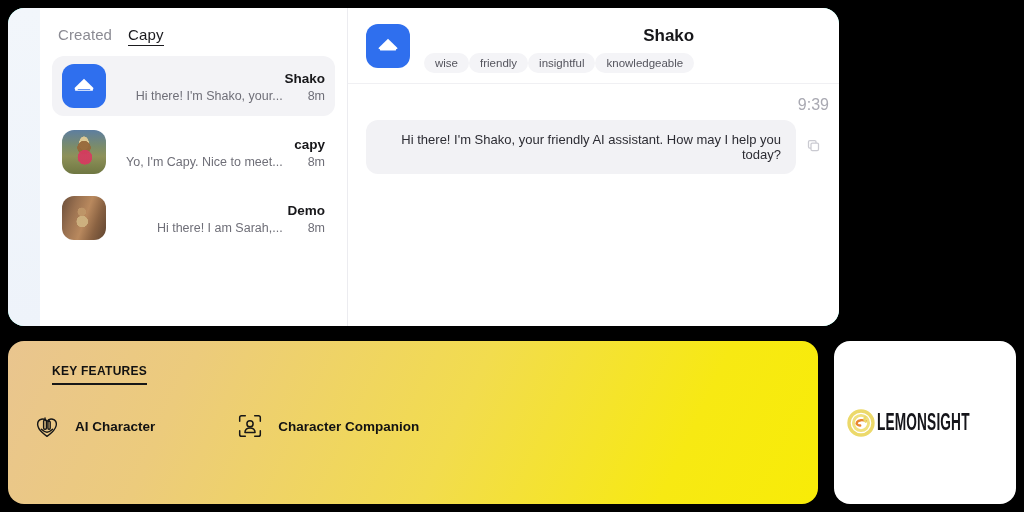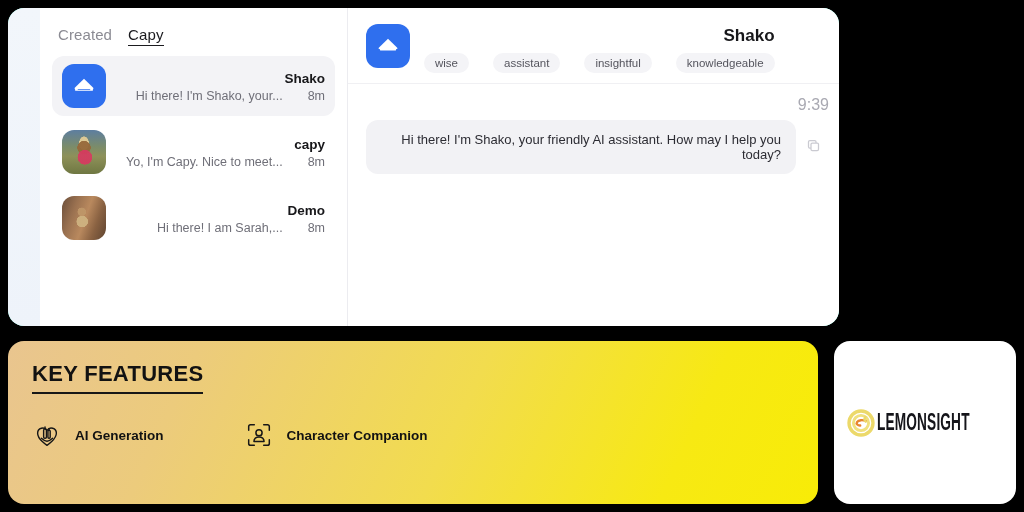--- a/index.html
+++ b/index.html
@@ -105,21 +105,21 @@
     border-bottom: 1px solid #f0f0f3;
   }
   .chat-avatar {
     width: 44px; height: 44px; border-radius: 12px;
     background: #2f6fee; flex: 0 0 44px;
     display: flex; align-items: center; justify-content: center;
   }
   .chat-avatar svg { width: 26px; height: 26px; display:block; }
   .chat-headinfo { padding-top: 1px; }
   .chat-title { font-size: 17px; font-weight: bold; color: #17171a; line-height: 21px; }
-  .tag-row { display: flex; gap: 24px; margin-top: 7px; }
+  .tag-row { display: flex; gap: 0; margin-top: 7px; }
   .tag {
     background: #f4f4f7; color: #55555e;
     font-size: 11.5px; border-radius: 999px;
     padding: 4px 11px; white-space: nowrap;
   }
 
   .chat-body { position: relative; padding: 0 18px; }
   .time-stamp {
     position: absolute; right: 10px; top: 12px;
     font-size: 16px; color: #a9a9b2;
@@ -138,23 +138,23 @@
   .features {
     position: absolute;
     left: 8px; top: 341px;
     width: 810px; height: 163px;
     border-radius: 16px;
     background: linear-gradient(115deg,#e9c58f 0%, #eccb7c 22%, #f2dc4e 55%, #f7e913 82%, #f8ec07 100%);
     padding: 20px 24px;
     overflow: hidden;
   }
   .feat-title {
-    font-size: 22px; font-weight: bold; color: #121212;
+    font-size: 12px; font-weight: bold; color: #121212;
     letter-spacing: .3px; display: inline-block;
-    padding-bottom: 5px; border-bottom: 2px solid #171717;
+    padding-bottom: 5px; border-bottom: 2px solid #171717; margin-left: 20px;
   }
   .feat-items { display: flex; gap: 80px; margin-top: 26px; align-items: center; }
   .feat-item { display: flex; align-items: center; gap: 13px; }
   .feat-icon svg { display:block; width:30px; height:30px; }
   .feat-label { font-size: 13.5px; font-weight: bold; color: #121212; }
 
   .brand-card {
     position: absolute;
     left: 834px; top: 341px;
     width: 182px; height: 163px;
@@ -235,21 +235,21 @@
           <svg viewBox="0 0 24 24">
             <path d="M12 5.4 3.5 13.5c-.45.43-.14 1.2.48 1.2h16.04c.62 0 .93-.77.48-1.2L12 5.4z" fill="#ffffff"></path>
             <path d="M12 9.9 6.6 14.7h10.8L12 9.9z" fill="#2f6fee"></path>
             <path d="M12 8.1 4.6 15.1c-.4.38-.12 1.05.42 1.05h13.96c.54 0 .82-.67.42-1.05L12 8.1z" fill="#ffffff"></path>
           </svg>
         </div>
         <div class="chat-headinfo">
           <div class="chat-title">Shako</div>
           <div class="tag-row">
             <span class="tag">wise</span>
-            <span class="tag">assistant</span>
+            <span class="tag">friendly</span>
             <span class="tag">insightful</span>
             <span class="tag">knowledgeable</span>
           </div>
         </div>
       </div>
 
       <div class="chat-body">
         <div class="time-stamp">9:39</div>
 
         <div class="msg-row">
@@ -274,21 +274,21 @@
       <div class="feat-item">
         <span class="feat-icon">
           <svg viewBox="0 0 32 32" fill="none" stroke="#171717" stroke-width="1.5" stroke-linecap="round" stroke-linejoin="round">
             <path d="M16 27s-10-6.3-10-13a5.4 5.4 0 0 1 10-2.8A5.4 5.4 0 0 1 26 14c0 6.7-10 13-10 13z"></path>
             <rect x="12.4" y="9.5" width="3" height="10" rx="1.3"></rect>
             <rect x="17" y="11" width="2.4" height="8.5" rx="1.1"></rect>
             <path d="M13.9 9.5V7.4M18.2 11V9.2"></path>
             <path d="M10 19.5c2.2 2 4 3.1 6 3.1s3.8-1.1 6-3.1"></path>
           </svg>
         </span>
-        <span class="feat-label">AI Generation</span>
+        <span class="feat-label">AI Character</span>
       </div>
 
       <div class="feat-item">
         <span class="feat-icon">
           <svg viewBox="0 0 32 32" fill="none" stroke="#171717" stroke-width="1.6" stroke-linecap="round" stroke-linejoin="round">
             <path d="M5 11V7a2 2 0 0 1 2-2h4"></path>
             <path d="M21 5h4a2 2 0 0 1 2 2v4"></path>
             <path d="M27 21v4a2 2 0 0 1-2 2h-4"></path>
             <path d="M11 27H7a2 2 0 0 1-2-2v-4"></path>
             <circle cx="16" cy="13.6" r="3.3"></circle>

